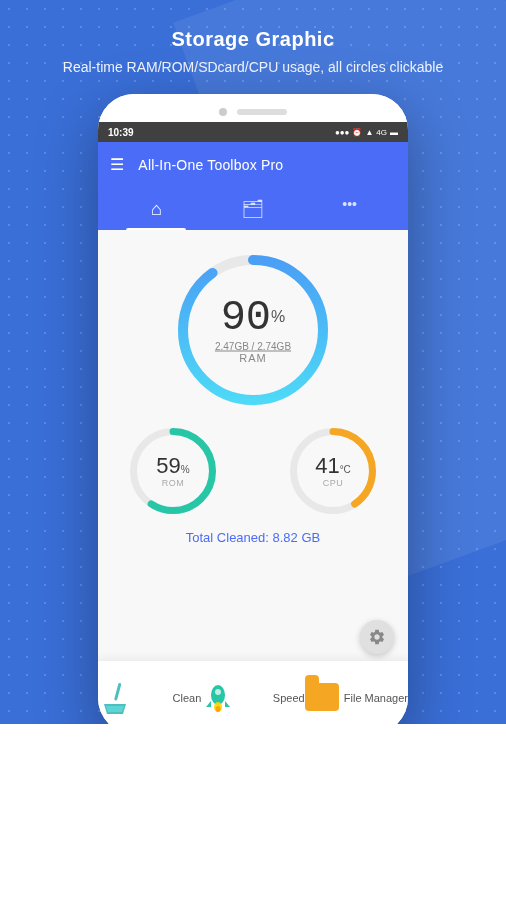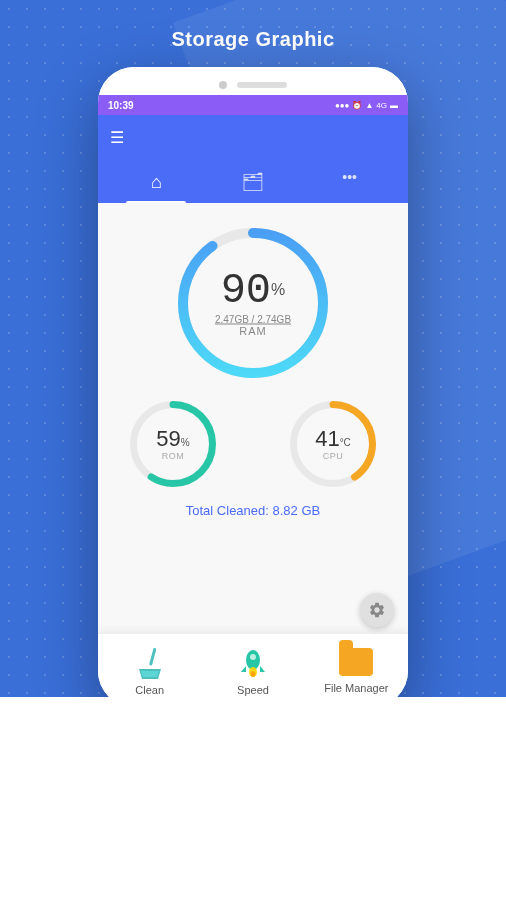--- a/index.html
+++ b/index.html
@@ -92,21 +92,21 @@
       border-radius: 50%;
     }
     .phone-speaker {
       width: 50px; height: 6px;
       background: #ddd;
       border-radius: 4px;
     }
 
     
     .status-bar {
-      background: #8b5cf6;
+      background: #404040;
       height: 20px;
       display: flex;
       align-items: center;
       justify-content: space-between;
       padding: 0 10px;
     }
     .status-time {
       color: white;
       font-size: 10px;
       font-weight: 600;
@@ -349,23 +349,23 @@
       height: 74px;
       display: flex;
       align-items: center;
       justify-content: space-around;
       border-top: 1px solid #eee;
       box-shadow: 0 -2px 8px rgba(0,0,0,0.06);
     }
     .nav-item {
       flex: 1;
       display: flex;
-      flex-direction: column;
-      align-items: center;
-      justify-content: flex-start;
+      flex-direction: row;
+      align-items: center;
+      justify-content: space-between;
       gap: 4px;
       cursor: pointer;
     }
     .nav-item-label {
       font-size: 11px;
       color: #555;
       font-weight: 400;
     }
 
     
@@ -394,20 +394,21 @@
       background: white;
       flex: 1;
       margin-top: -10px;
     }
   </style>
 </head>
 <body>
 
 <div class="header-text">
   <div class="header-title">Storage Graphic</div>
+  <div class="header-subtitle">Real-time RAM/ROM/SDcard/CPU usage, all circles clickable</div>
 </div>
 
 <div class="phone">
 
   <div class="phone-top">
     <div class="phone-camera"></div>
     <div class="phone-speaker"></div>
   </div>
 
   <div class="status-bar">
@@ -416,20 +417,21 @@
       <span class="status-icon">●●●</span>
       <span class="status-icon">⏰</span>
       <span class="status-icon">▲</span>
       <span class="status-icon">4G</span>
       <span class="status-icon">▬</span>
     </div>
   </div>
 
   <div class="app-bar">
     <span class="hamburger">☰</span>
+    <span class="app-title">All-In-One Toolbox Pro</span>
   </div>
 
   <div class="tab-bar">
     <div class="tab-item active">
       <span class="tab-icon">⌂</span>
     </div>
     <div class="tab-item">
       <span class="tab-icon">🗂</span>
     </div>
     <div class="tab-item">

